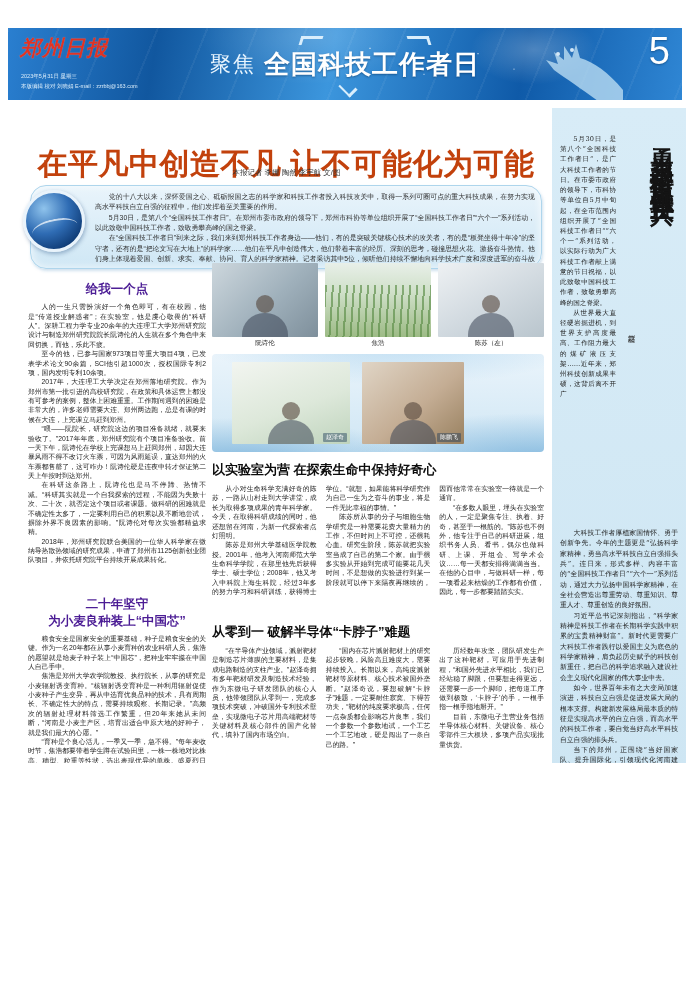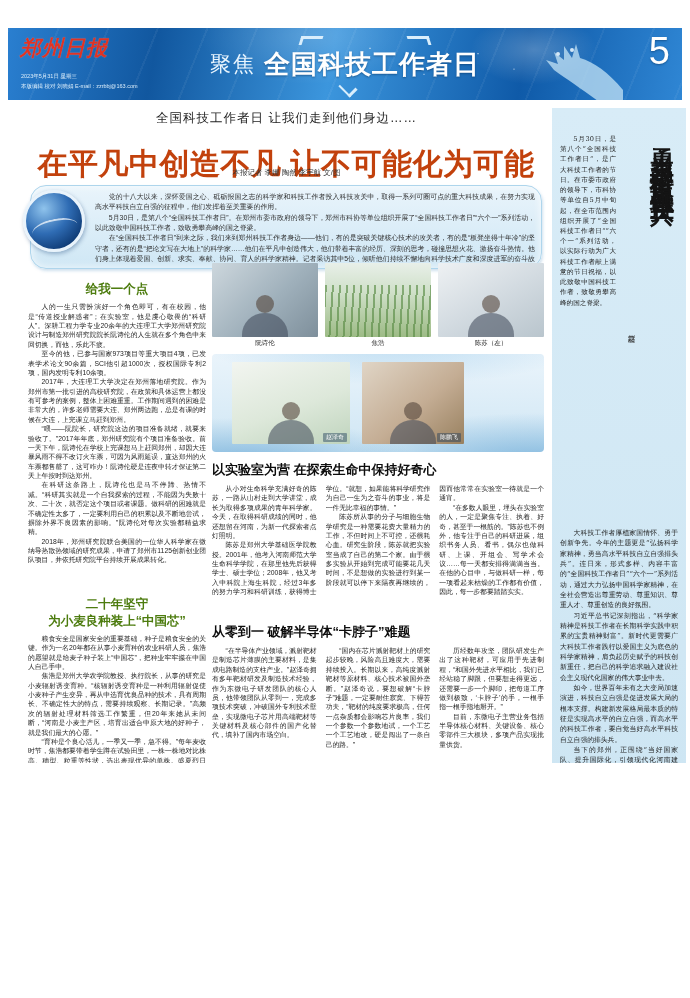--- a/index.html
+++ b/index.html
@@ -55,21 +55,21 @@
       border:3px solid #e9f3fb;box-shadow:1px 2px 4px rgba(40,80,130,.4);}
   .globe::after{content:"";position:absolute;left:6px;top:26px;width:46px;height:18px;
       border-radius:50%;border-top:2px solid rgba(255,255,255,.7);transform:rotate(-12deg);}
   .introtext{position:absolute;left:64px;top:6px;width:440px;height:72px;overflow:hidden;
       font-size:6.9px;line-height:1.5;color:#2e2e2e;text-align:justify;}
   .introtext p{margin:0;text-indent:2em;}
 
   
   .leftcol{position:absolute;left:28px;top:281px;width:178px;height:710px;overflow:hidden;}
   .sec-h{margin:0 0 5px 0;text-align:center;font-size:12.5px;line-height:1.3;
-      font-weight:800;color:#4d7c0f;}
+      font-weight:800;color:#4c1d95;}
   .bodytxt{font-size:6.8px;line-height:1.38;text-align:justify;color:#242424;}
   .bodytxt p{margin:0;text-indent:2em;}
   .b1{height:284px;overflow:hidden;margin-bottom:10px;}
   .b2{height:372px;overflow:hidden;}
 
   .midcol{position:absolute;left:212px;top:263px;width:332px;height:729px;overflow:hidden;}
   .prow1{display:flex;gap:7px;}
   .prow1 figure{margin:0;width:106px;}
   .photo{position:relative;height:74px;border-radius:1px;overflow:hidden;}
   .p1{background:linear-gradient(135deg,#cdd7dd 0%,#9fb0bb 55%,#7e8f9b 100%);}
@@ -143,21 +143,20 @@
       <span class="focus-bold">全国科技工作者日</span>
     </div>
     <svg class="hand" width="96" height="62" viewBox="0 0 96 62">
       <path d="M95 48 C80 30 66 20 52 16 L48 2 44 16 L36 4 36 18 L26 10 30 22 L18 18 26 28 C40 38 58 50 74 62 L95 62 Z" fill="#bfe0f5" opacity="0.85"></path>
       <circle cx="30" cy="12" r="2" fill="#e4f3fd"></circle>
         <circle cx="44" cy="8" r="2" fill="#e4f3fd"></circle>
     </svg>
     <div class="pagenum">5</div>
   </div>
 
-  <div class="kicker">全国科技工作者日 让我们走到他们身边……</div>
   <h1 class="headline">在平凡中创造不凡 让不可能化为可能</h1>
   <div class="byline">本报记者 李娜 陶然 李宇航 文/图</div>
 
   <div class="introbox">
     <div class="globe"></div>
     <div class="introtext">
         <p>党的十八大以来，深怀爱国之心、砥砺报国之志的科学家和科技工作者投入科技攻关中，取得一系列可圈可点的重大科技成果，在努力实现高水平科技自立自强的征程中，他们发挥着至关重要的作用。</p>
         <p>5月30日，是第八个“全国科技工作者日”。在郑州市委市政府的领导下，郑州市科协等单位组织开展了“全国科技工作者日”“六个一”系列活动，以此致敬中国科技工作者，致敬勇攀高峰的国之脊梁。</p>
         <p>在“全国科技工作者日”到来之际，我们来到郑州科技工作者身边——他们，有的是突破关键核心技术的攻关者，有的是“板凳坐得十年冷”的坚守者，还有的是“把论文写在大地上”的科学家……他们在平凡中创造伟大，他们带着丰富的经历、深刻的思考，碰撞思想火花、激扬奋斗热情。他们身上体现着爱国、创新、求实、奉献、协同、育人的科学家精神。记者采访其中5位，倾听他们持续不懈地向科学技术广度和深度进军的奋斗故事——</p>
       </div>
@@ -246,20 +245,21 @@
         <p>航天领域，很多关键技术都被西方所限制，中国要想追赶小差距也常差一步之遥。于是，他们照常埋头苦干，不仅要控制误差还要把关各个环节，还要借鉴国内外十几名卫星专家的成功经验，打算走出一条属于自己的联合开发研制之路。</p>
         <p>一遍遍论证计算、一次次优化物理参数，陈鹏飞和团队决定利用云量级的遥感数据处理技术，攻克了多项在轨运行难题。在他看来，“在这条路上，没有啥是迈不过去的坎儿。”</p>
         <p>一直奔跑在路上的他，生活中却是个不折不扣的“乐天派”。归来仍是少年，他常带着孩子们做科普实验，把星辰大海的梦想种进更多人的心里，让更多青少年爱上科学、拥抱航天。</p>
       </div>
   </div>
 
   <aside class="sidebar">
     <div class="sb-top">
       <div class="sb-narrow">
           <p>5月30日，是第八个“全国科技工作者日”，是广大科技工作者的节日。在市委市政府的领导下，市科协等单位自5月中旬起，在全市范围内组织开展了“全国科技工作者日”“六个一”系列活动，以实际行动为广大科技工作者献上满意的节日祝福，以此致敬中国科技工作者，致敬勇攀高峰的国之脊梁。</p>
+          <p>从世界最大直径硬岩掘进机，到世界支护高度最高、工作阻力最大的煤矿液压支架……近年来，郑州科技创新成果丰硕，这背后离不开广</p>
         </div>
       <div class="sb-title">勇当高水平科技自立自强排头兵</div>
       <div class="sb-author">赵霞</div>
     </div>
     <div class="sb-main">
         <p>大科技工作者厚植家国情怀、勇于创新争先。今年的主题更是“弘扬科学家精神，勇当高水平科技自立自强排头兵”。连日来，形式多样、内容丰富的“全国科技工作者日”“六个一”系列活动，通过大力弘扬中国科学家精神，在全社会营造出尊重劳动、尊重知识、尊重人才、尊重创造的良好氛围。</p>
         <p>习近平总书记深刻指出，“科学家精神是科技工作者在长期科学实践中积累的宝贵精神财富”。新时代更需要广大科技工作者践行以爱国主义为底色的科学家精神，肩负起历史赋予的科技创新重任，把自己的科学追求融入建设社会主义现代化国家的伟大事业中去。</p>
         <p>如今，世界百年未有之大变局加速演进，科技自立自强是促进发展大局的根本支撑。构建新发展格局最本质的特征是实现高水平的自立自强，而高水平的科技工作者，要自觉当好高水平科技自立自强的排头兵。</p>
         <p>当下的郑州，正围绕“当好国家队、提升国际化，引领现代化河南建设”总目标，深度融入“三足鼎立”科技创新大格局，争创国家区域科技创新中心、国家科技成果转移转化示范区、全国科创金融改革创新示范区，把创新摆在发展的突出位置上，以科技创新催生新发展动能成为“不二选择”，创新被放在了现代化建设全局中的核心地位。在新的历史起点上，必须充分调动激发全市科技工作者的创新活力和潜力，全面部署科技创新体制改革，着力实施人才强市战略，扩大科技领域开放合作，聚焦服务中心大局，深挖培育创新人才，助力创新驱动，优化创新土壤，夯实科协推动高水平科技自立自强的组织基础；要坚持科技赋能，助力培育和发展新质生产力，为创新驱动发展增添动力，为转型发展注入新动能新活力。全市广大科技工作者要始终心怀“国之大者”，强化技术攻关，勇攀科技高峰，为推进中国式现代化建设郑州实践，助力中原更加出彩作出新的更大贡献。</p>
       </div>

